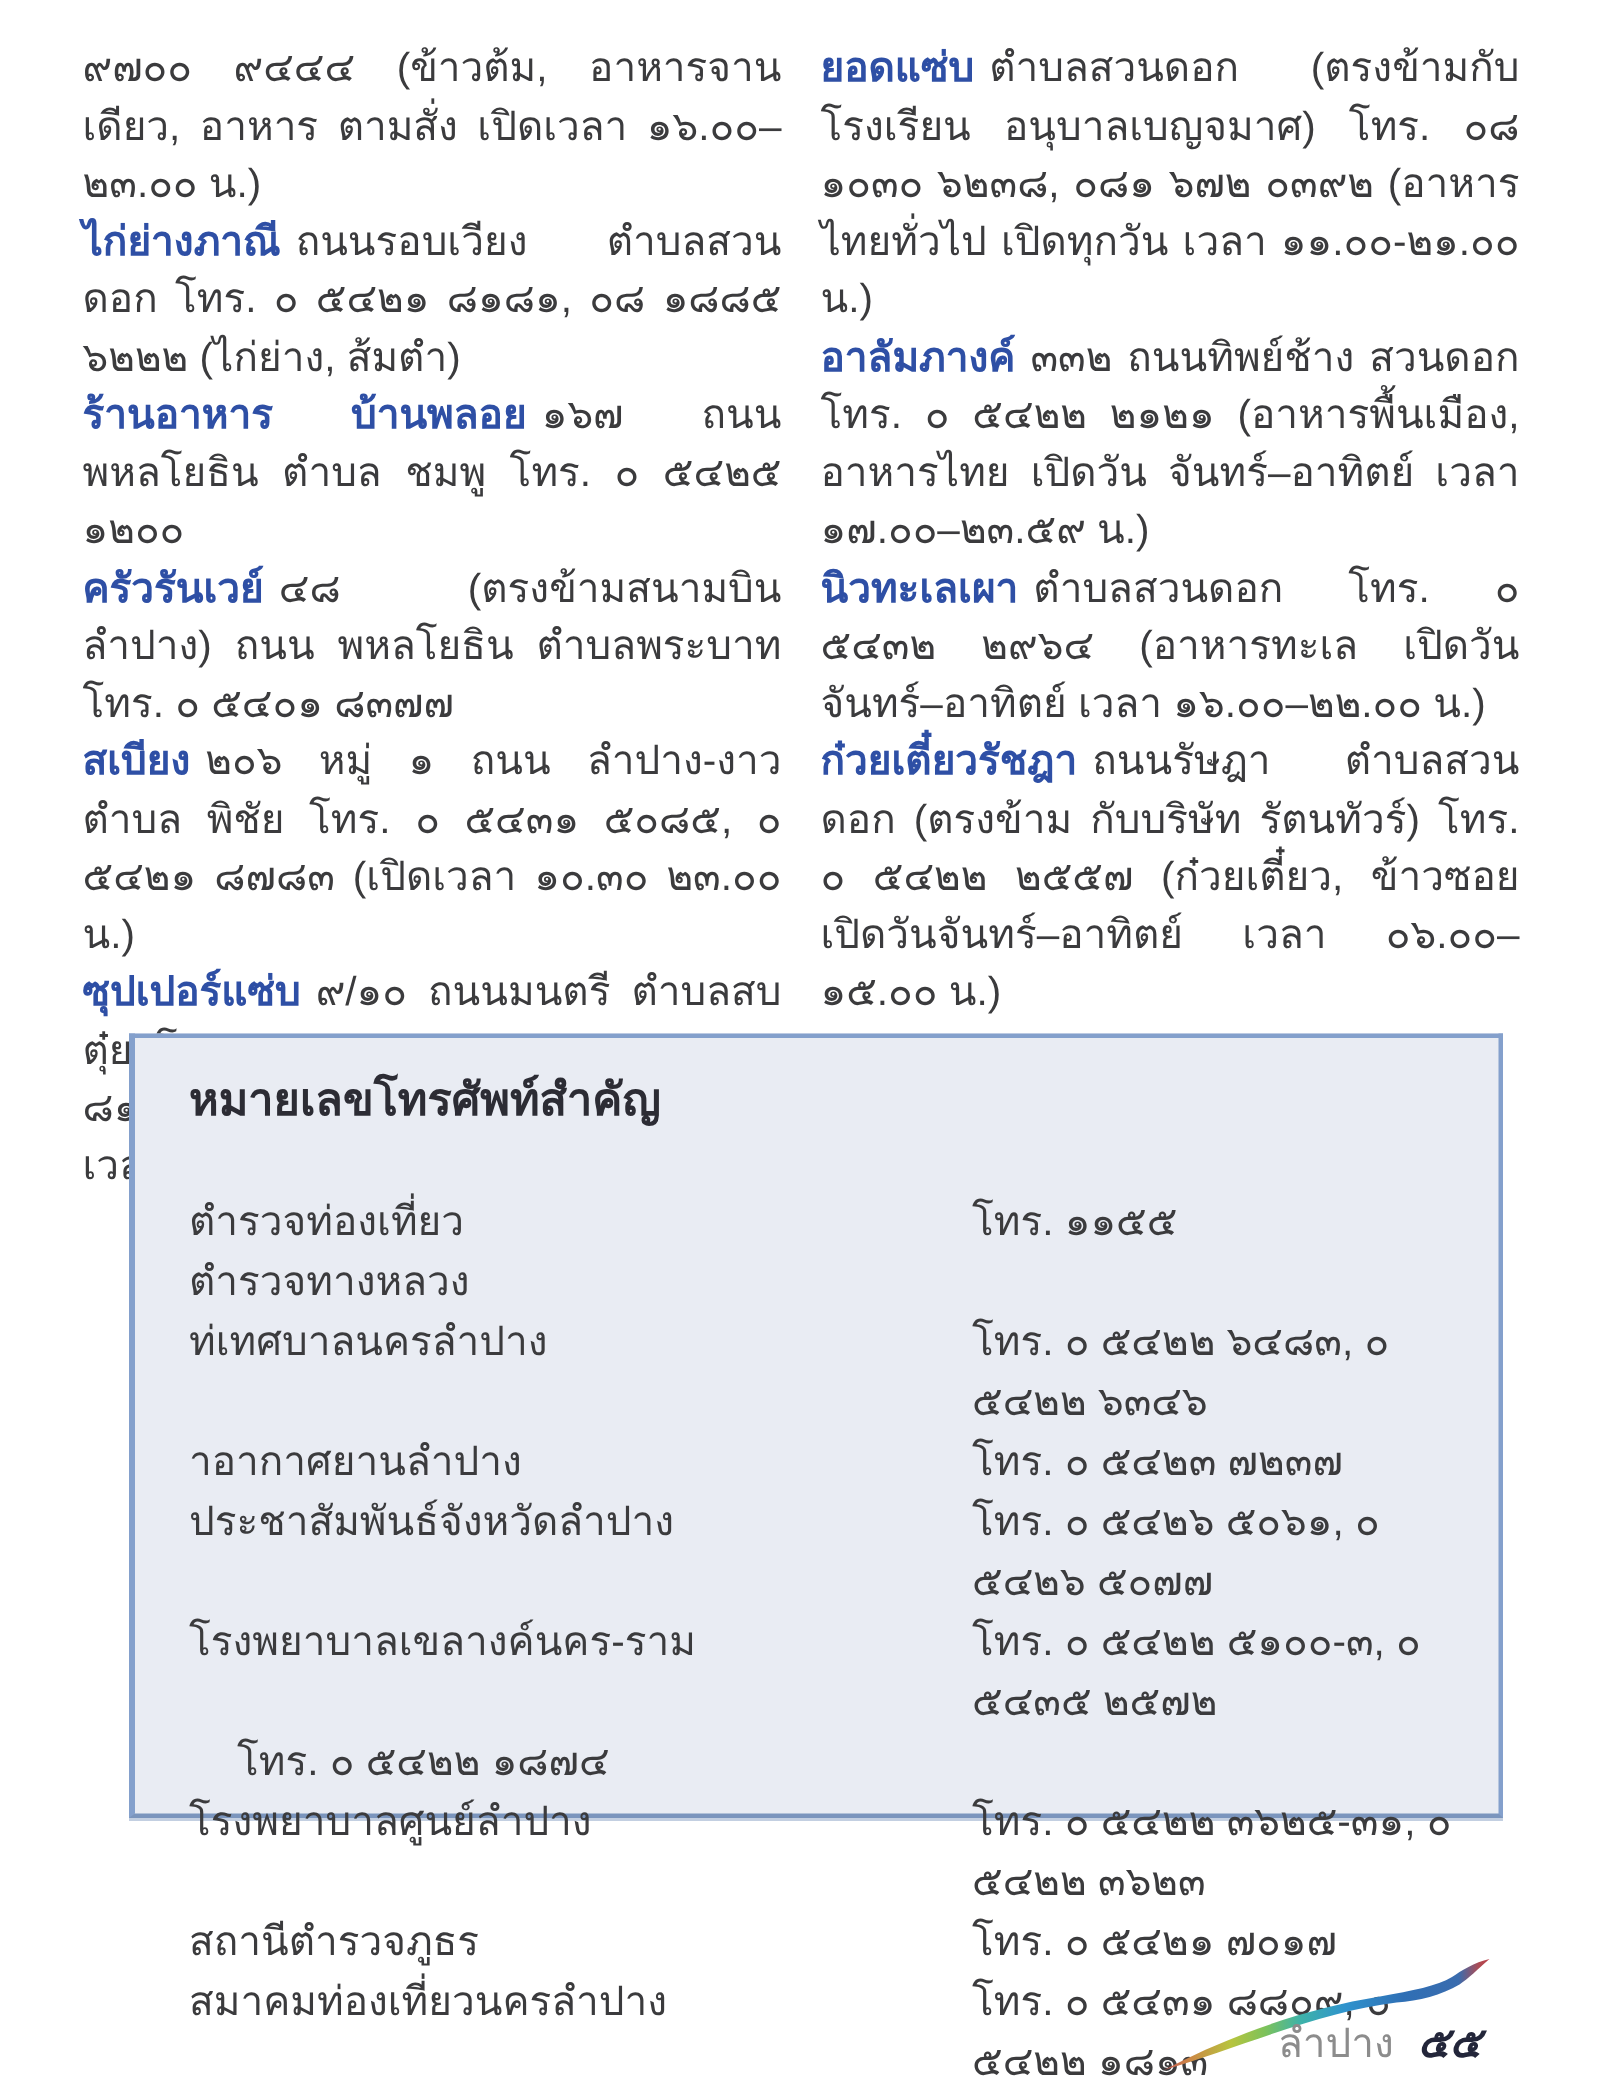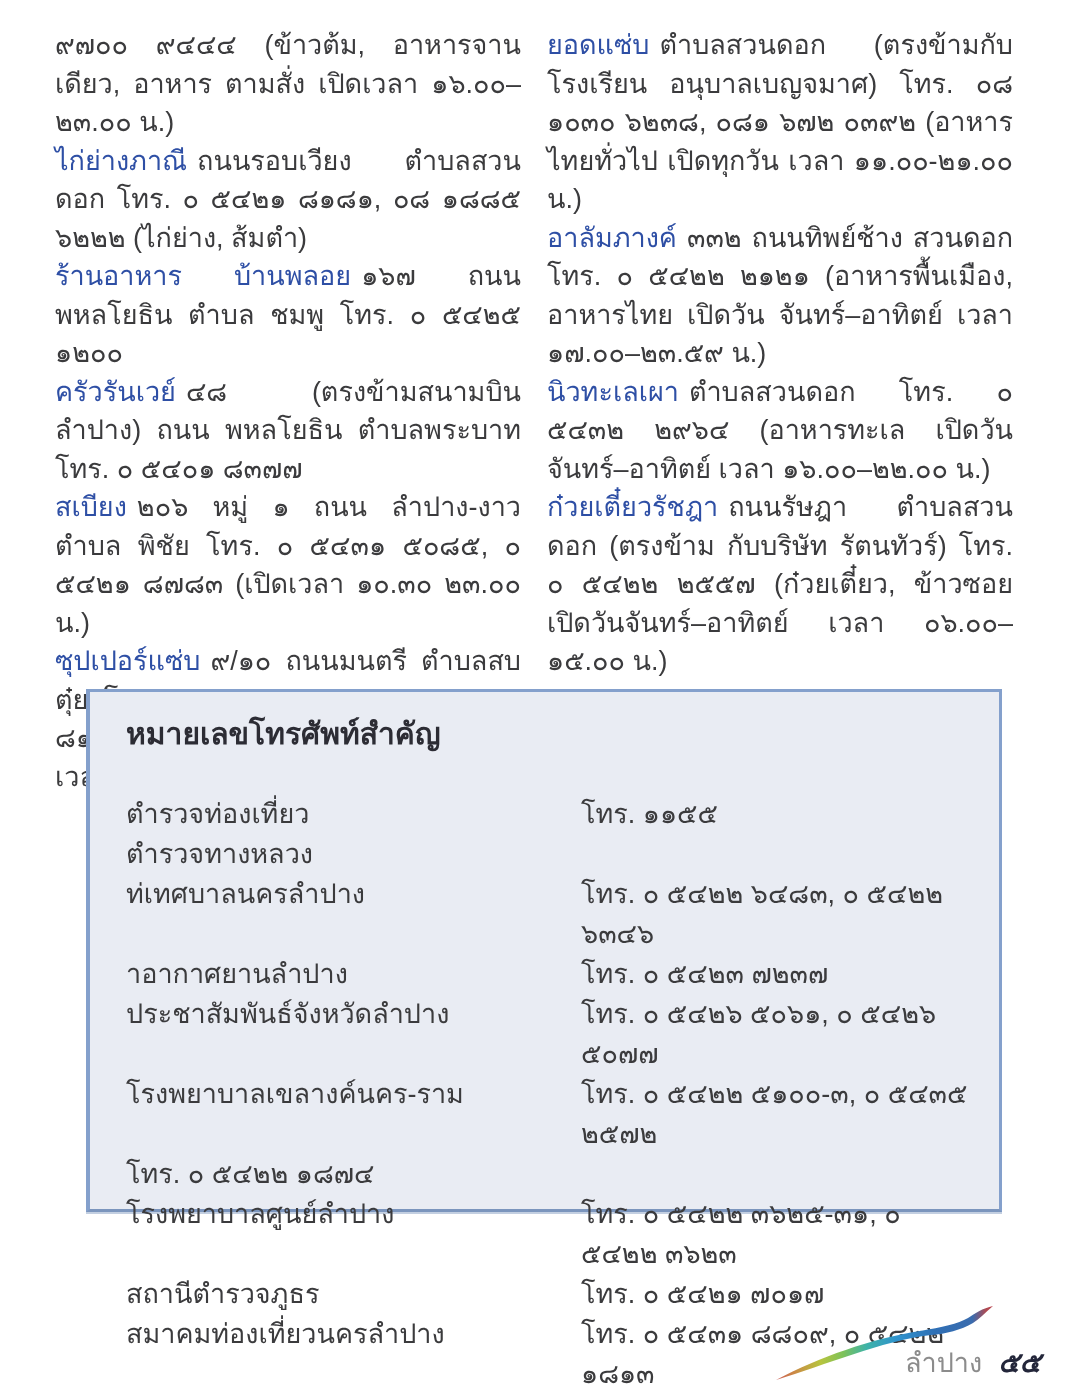--- a/index.html
+++ b/index.html
@@ -18,52 +18,52 @@
     display:flex;gap:26px;
   }
   .col{
     width:466px;
     font-size:27px;line-height:38.5px;
     color:#3b3b3d;
     text-align:justify;
   }
   .entry{margin:0;}
   .entry-name{
-    font-weight:normal;color:#2e4fa5;margin-right:10px;
+    font-weight:bold;color:#2e4fa5;margin-right:10px;
   }
 
   
   .phone-box{
     position:absolute;left:86px;top:689px;width:916px;height:523px;
     box-sizing:border-box;
     background:#e9ecf3;
     border:3px solid #84a0cc;
     border-left-width:4px;
     border-bottom-color:#7b95bd;
     box-shadow:0 2px 0 rgba(123,149,189,.45);
   }
   .phone-title{
     margin:24px 0 0 36px;
     font-size:30px;font-weight:bold;color:#2c2c34;line-height:1.2;
   }
   .phone-rows{margin:42px 30px 0 36px;}
   .phone-row{
     display:flex;
-    font-size:27px;line-height:40px;color:#3b3b3d;
+    font-size:27px;line-height:40px;color:#3b3b3d;gap:35px;
   }
   .phone-label{flex:none;width:455px;}
-  .phone-value{flex:1;}
+  .phone-value{flex:1;margin-left:32px;}
 
   
   .footer-logo{
     position:absolute;left:770px;top:1300px;width:230px;height:88px;
     pointer-events:none;
   }
   .footer-text{
-    position:absolute;left:905px;top:1346px;
+    position:absolute;left:852px;top:1346px;
     font-size:27px;color:#8c8c8c;line-height:1.2;white-space:nowrap;font-family:Liberation Serif, serif;
   }
   .footer-pagenum{
     font-weight:bold;font-style:italic;
     color:#23263a;font-size:28px;margin-left:16px;
   }
 </style>
 </head>
 <body>
 

